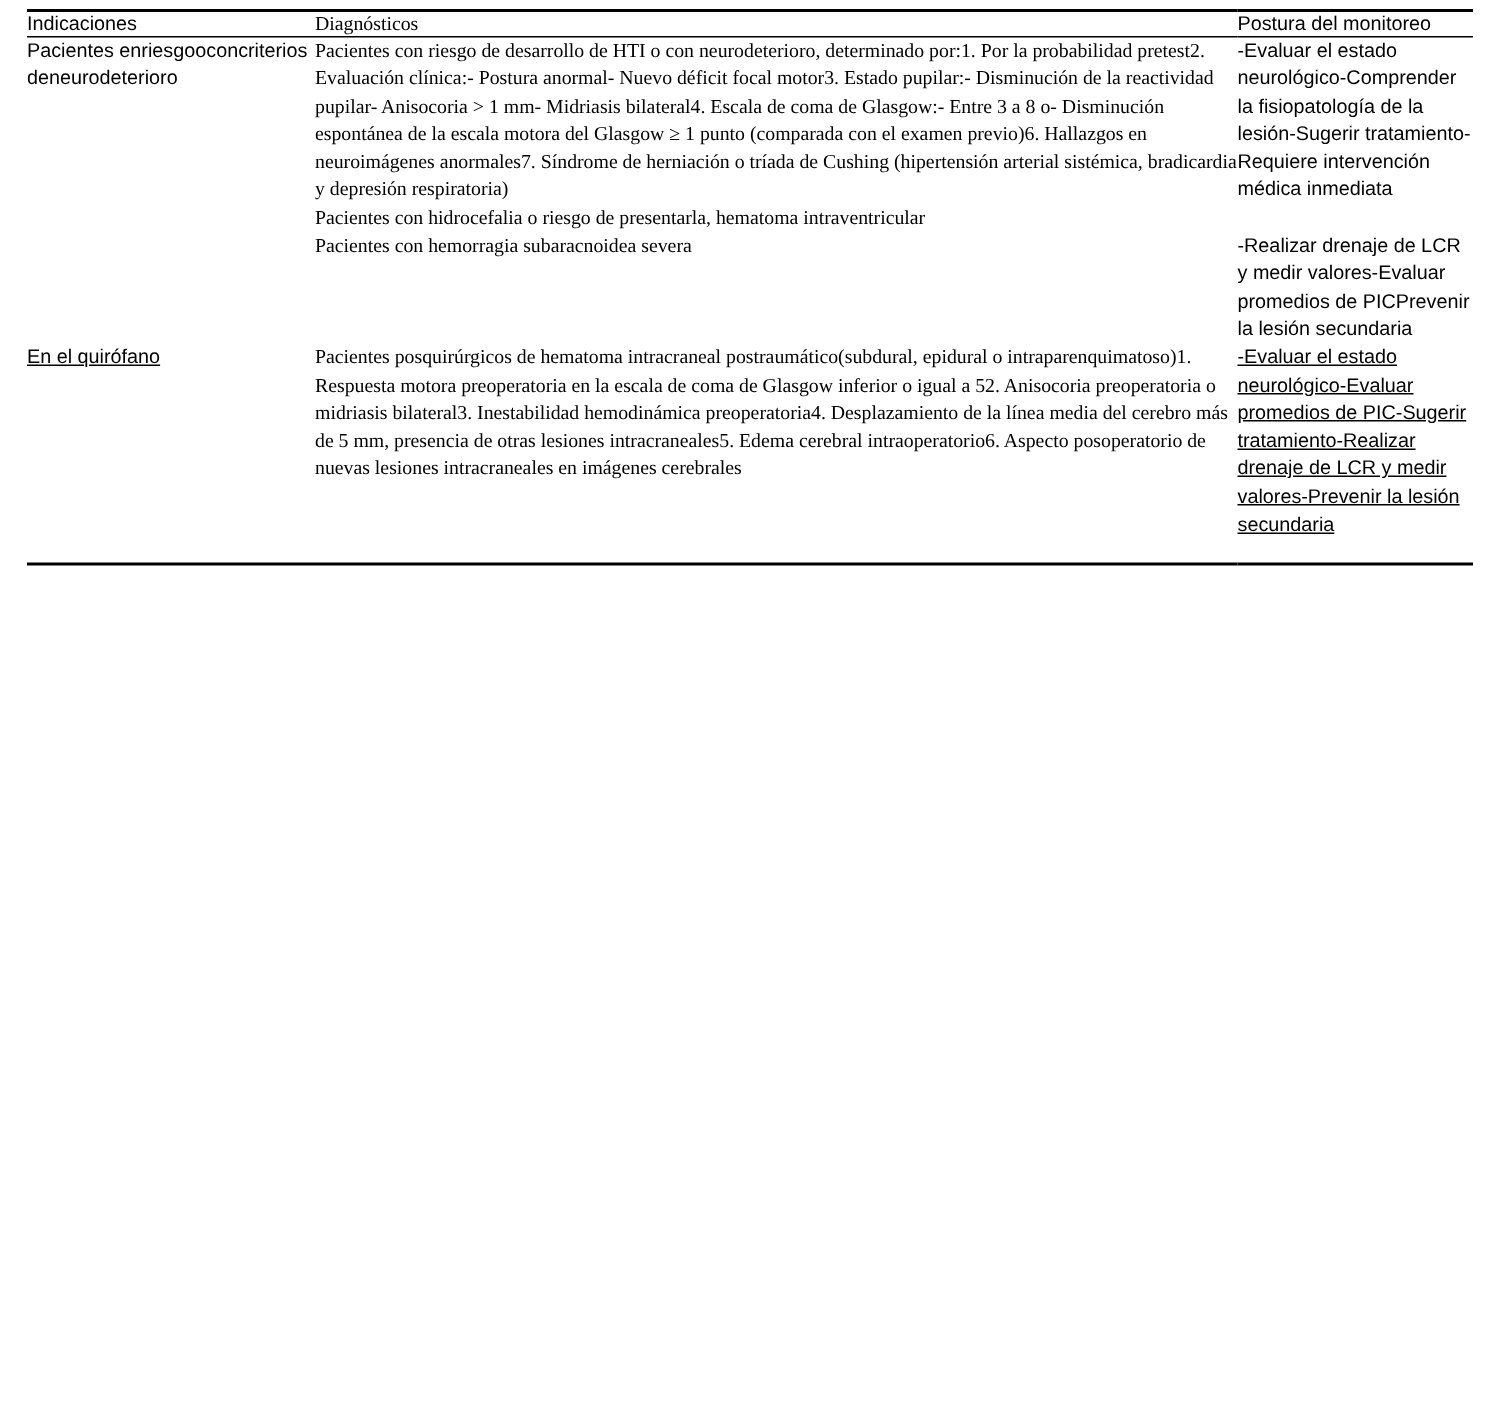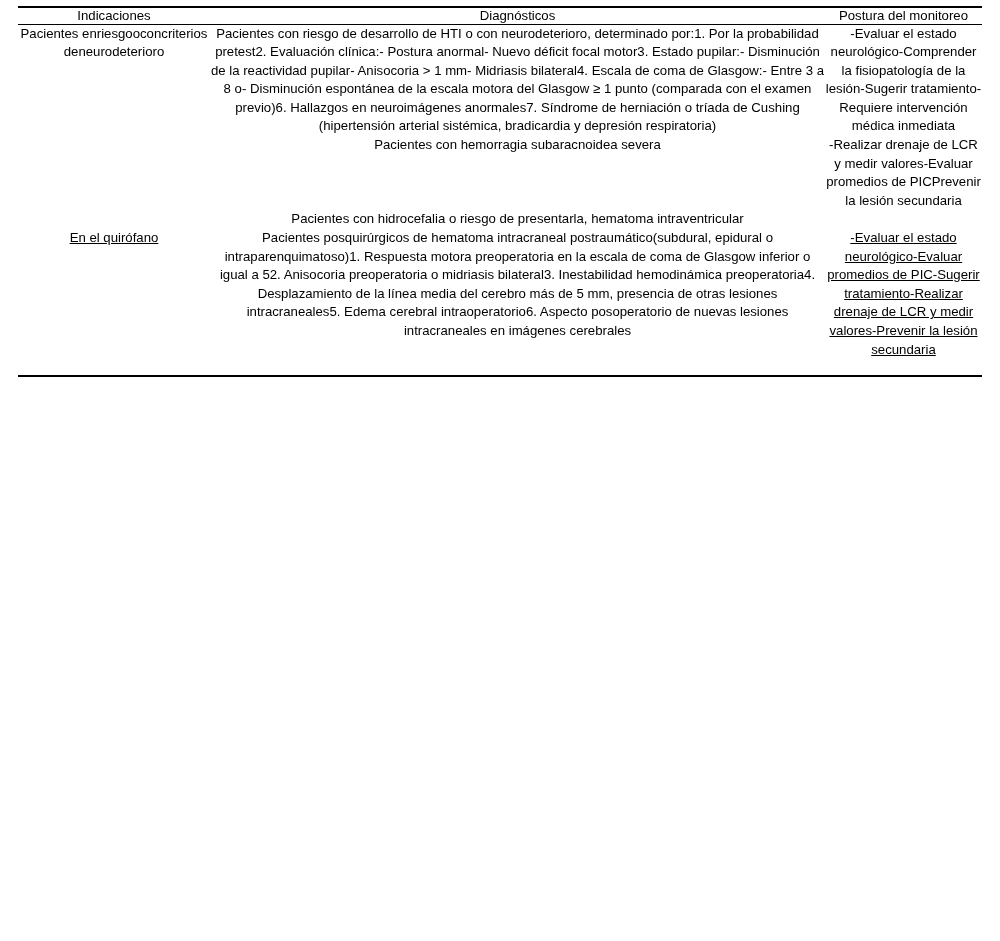--- a/index.html
+++ b/index.html
@@ -22,21 +22,21 @@
     padding: 0 18px;
   }
   table.doc-table {
     width: 964px;
     border-collapse: collapse;
     table-layout: fixed;
     margin-top: 6px;
   }
   table.doc-table td, table.doc-table th {
     vertical-align: top;
-    text-align: center;
+    text-align: left;
     font-weight: normal;
     padding: 0;
   }
   .rule-top {
     border-top: 2px solid #000000;
   }
   .rule-mid {
     border-top: 1.5px solid #000000;
   }
   .rule-bottom {
@@ -57,20 +57,21 @@
     padding-top: 9px;
     padding-bottom: 0;
   }
   .cell-ind {
     padding-right: 14px;
     word-wrap: break-word;
     overflow-wrap: break-word;
   }
   .cell-diag {
     padding-right: 18px;
+    font-family: Liberation Serif, serif;
   }
   .cell-obj {
     line-height: 18.6px;
     padding-left: 1px;
   }
   .spacer-row td { height: 0; padding: 0; }
   .sub-row td {
     padding-top: 0;
     font-size: 13.2px;
     line-height: 18.6px;
@@ -98,27 +99,27 @@
       </tr>
     </thead>
     <tbody>
       <tr class="body-row rule-mid">
         <td class="cell-ind">Pacientes enriesgooconcriterios deneurodeterioro</td>
         <td class="cell-diag">Pacientes con riesgo de desarrollo de HTI o con neurodeterioro, determinado por:1. Por la probabilidad pretest2. Evaluación clínica:- Postura anormal- Nuevo déficit focal motor3. Estado pupilar:- Disminución de la reactividad pupilar- Anisocoria &gt;    1 mm- Midriasis bilateral4. Escala de coma de Glasgow:- Entre 3 a 8 o- Disminución espontánea de la escala motora del Glasgow ≥ 1 punto (comparada con el examen previo)6. Hallazgos en neuroimágenes anormales7. Síndrome de herniación o tríada de Cushing (hipertensión arterial sistémica, bradicardia y depresión respiratoria)</td>
         <td class="cell-obj">-Evaluar el estado neurológico-Comprender la fisiopatología de la lesión-Sugerir tratamiento-Requiere intervención médica inmediata</td>
       </tr>
       <tr class="body-row">
         <td class="cell-ind"></td>
-        <td class="cell-diag">Pacientes con hemorragia subaracnoidea severa</td>
-        <td class="cell-obj">-Realizar drenaje de LCR y medir valores-Evaluar promedios de PICPrevenir la lesión secundaria</td>
+        <td class="cell-diag">Pacientes con hidrocefalia o riesgo de presentarla, hematoma intraventricular</td>
+        <td class="cell-obj"></td>
       </tr>
       <tr class="body-row">
         <td class="cell-ind"></td>
-        <td class="cell-diag">Pacientes con hidrocefalia o riesgo de presentarla, hematoma intraventricular</td>
-        <td class="cell-obj"></td>
+        <td class="cell-diag">Pacientes con hemorragia subaracnoidea severa</td>
+        <td class="cell-obj">-Realizar drenaje de LCR y medir valores-Evaluar promedios de PICPrevenir la lesión secundaria</td>
       </tr>
       <tr class="sub-row">
         <td class="cell-ind align-ind-quirofano">En el quirófano</td>
         <td class="cell-diag">Pacientes posquirúrgicos de hematoma intracraneal postraumático(subdural, epidural o intraparenquimatoso)1. Respuesta motora preoperatoria en la escala de coma de Glasgow inferior o igual a 52. Anisocoria preoperatoria o midriasis bilateral3. Inestabilidad hemodinámica preoperatoria4. Desplazamiento de la línea media del cerebro más de 5 mm, presencia de otras lesiones intracraneales5. Edema cerebral intraoperatorio6. Aspecto posoperatorio de nuevas lesiones intracraneales en imágenes cerebrales</td>
         <td class="cell-obj align-ind-quirofano">-Evaluar el estado neurológico-Evaluar promedios de PIC-Sugerir tratamiento-Realizar drenaje de LCR y medir valores-Prevenir la lesión secundaria</td>
       </tr>
       <tr class="spacer-row">
         <td colspan="3" style="height:16px;"></td>
       </tr>
       <tr>

